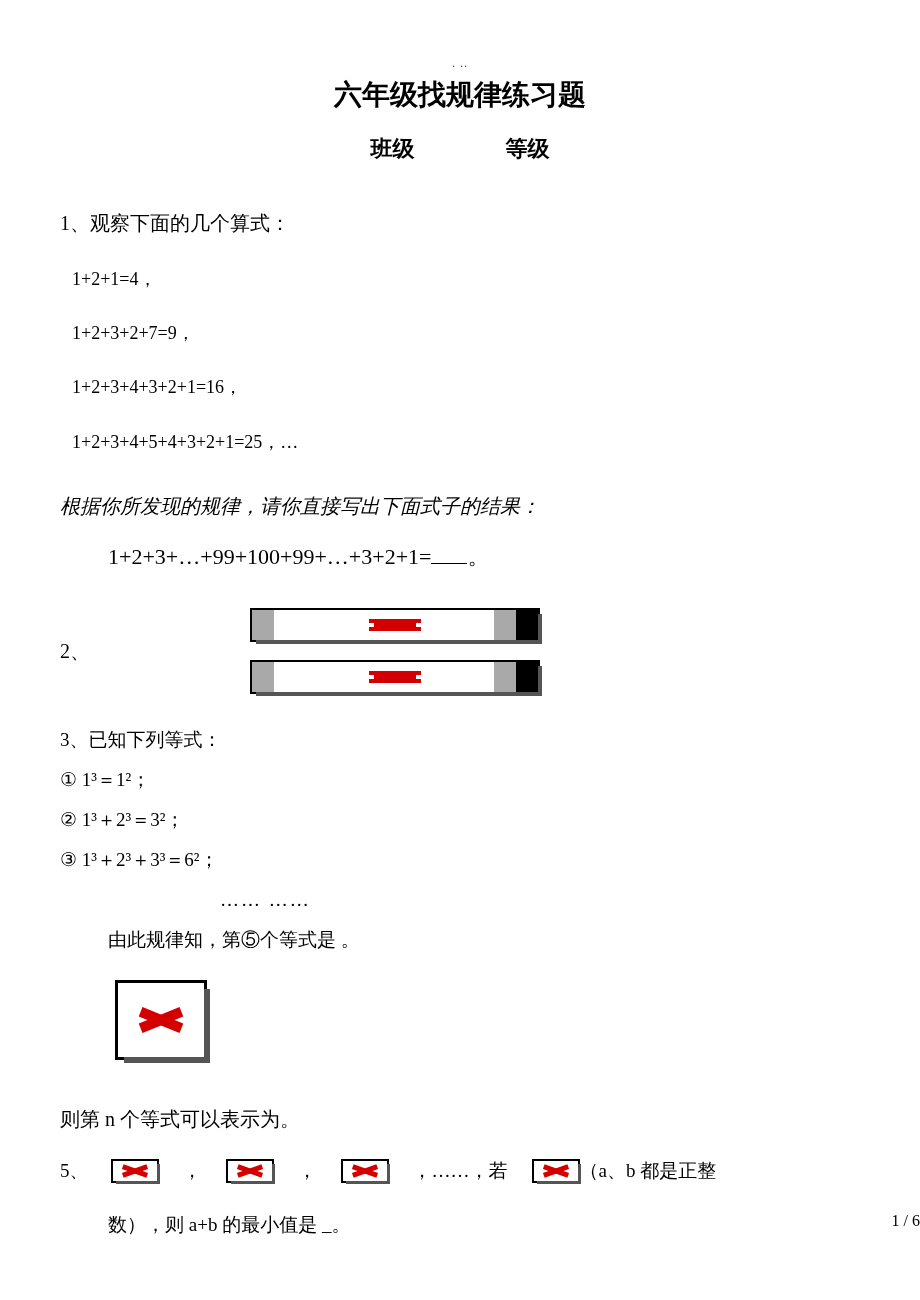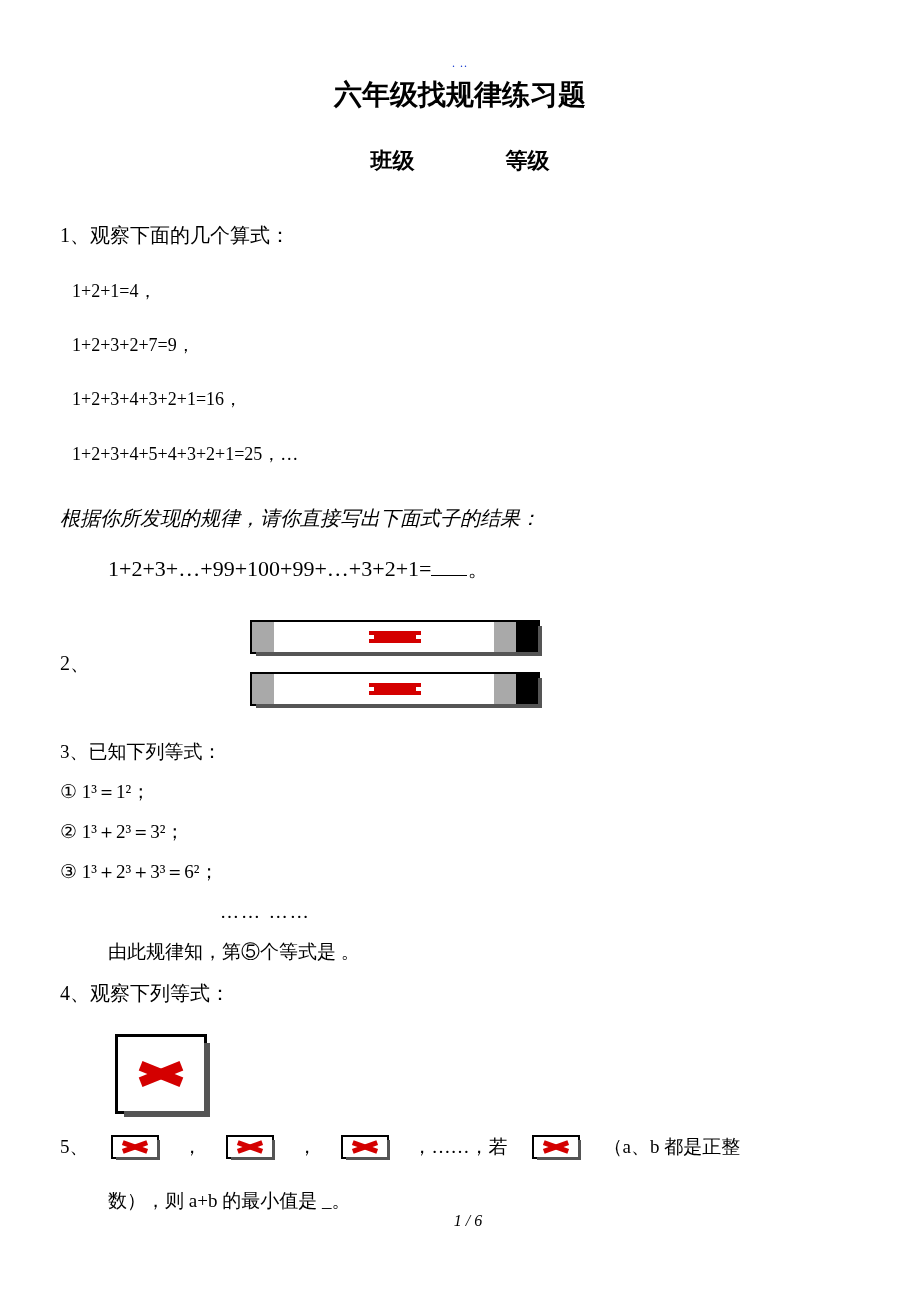--- a/index.html
+++ b/index.html
@@ -29,21 +29,21 @@
   .title {
     text-align: center;
     font-size: 28px;
     font-weight: bold;
     margin-top: 16px;
   }
   .subtitle {
     text-align: center;
     font-size: 22px;
     font-weight: bold;
-    margin-top: 32px;
+    margin-top: 20px;
   }
   .subtitle .gap { display: inline-block; width: 80px; }
   .body {
     margin-top: 40px;
     font-size: 20px;
     line-height: 1.9;
   }
   .q1-lead { font-size: 20px; }
   .q1-lines p {
     font-size: 18px;
@@ -233,23 +233,22 @@
     background: #d40000;
   }
   .broken-sm .xm2::before { transform: translateY(-50%) rotate(20deg); }
   .broken-sm .xm2::after  { transform: translateY(-50%) rotate(-20deg); }
   .q5 .sep { margin: 0 24px; }
   .q5-row2 { padding-left: 48px; margin-top: 16px; }
   .footer {
     position: absolute;
     bottom: 70px;
     left: 16px; right: 0;
-    text-align: center;
+    text-align: right;
     font-size: 16px;
-    font-style: italic;
   }
 </style>
 </head>
 <body>
 
 <div class="page">
 
   <div class="header-mark">. ..</div>
 
   <div class="title">六年级找规律练习题</div>
@@ -302,46 +301,46 @@
 
     <div class="q3">
       <p>3、已知下列等式：</p>
       <p>① 1³＝1²；</p>
       <p>② 1³＋2³＝3²；</p>
       <p>③ 1³＋2³＋3³＝6²；</p>
       <p class="q3-dots">…… ……</p>
       <p class="q3-conc">由此规律知，第⑤个等式是 。</p>
     </div>
 
-    <div class="q4-lead">4、观察下列等式：</div>
     <div class="broken-sq-wrap">
       <div class="broken-sq">
         <div class="xm"></div>
       </div>
     </div>
+    <div class="q4-conc">则第 n 个等式可以表示为。</div>
 
     <div class="q5">
       <div class="q5-row1">
         <span class="lbl">5、</span>
         <span class="broken-sm">
             <span class="xm2"></span>
           </span>
         <span class="sep">，</span>
         <span class="broken-sm">
             <span class="xm2"></span>
           </span>
         <span class="sep">，</span>
         <span class="broken-sm">
             <span class="xm2"></span>
           </span>
         <span class="sep">，……，若</span>
         <span class="broken-sm">
             <span class="xm2"></span>
           </span>
-        <span style="margin-left:24px">（a、b 都是正整</span>
+        <span style="">（a、b 都是正整</span>
       </div>
       <div class="q5-row2">
         <span>数），则 a+b 的最小值是</span>
         
         <span>_。</span>
       </div>
     </div>
 
   </div>
 

